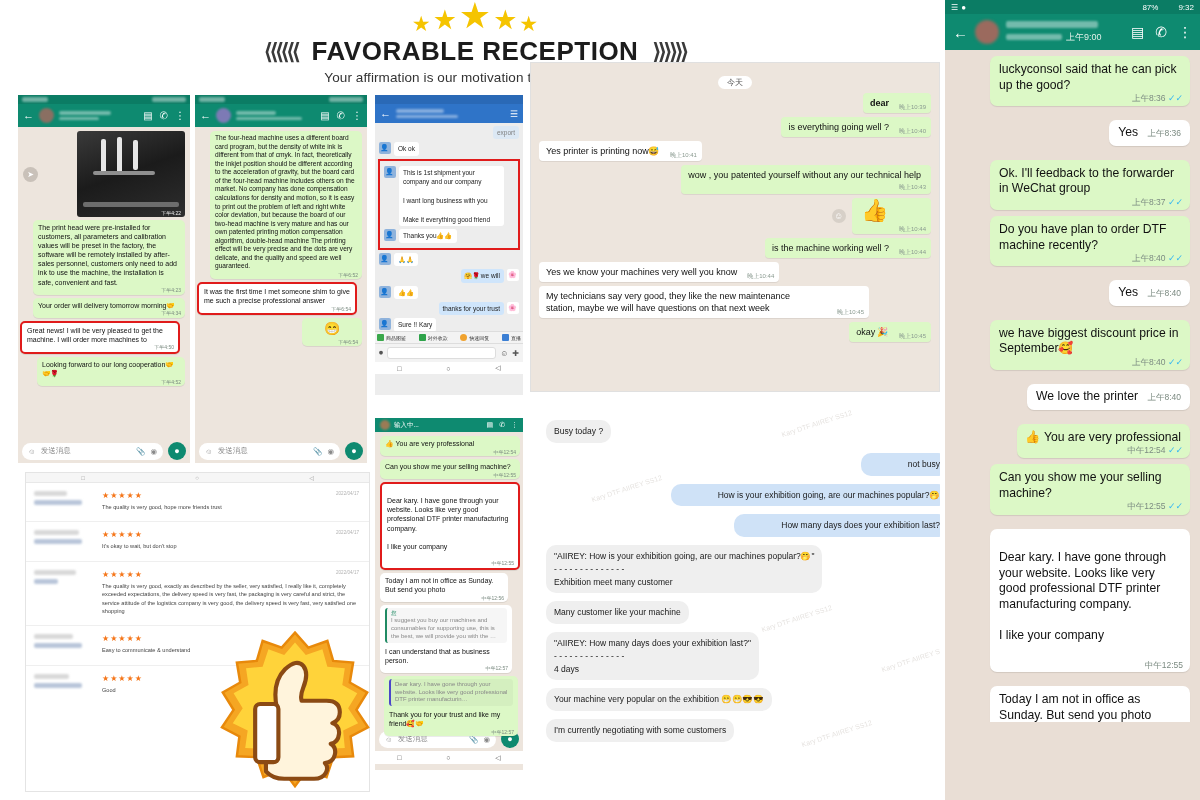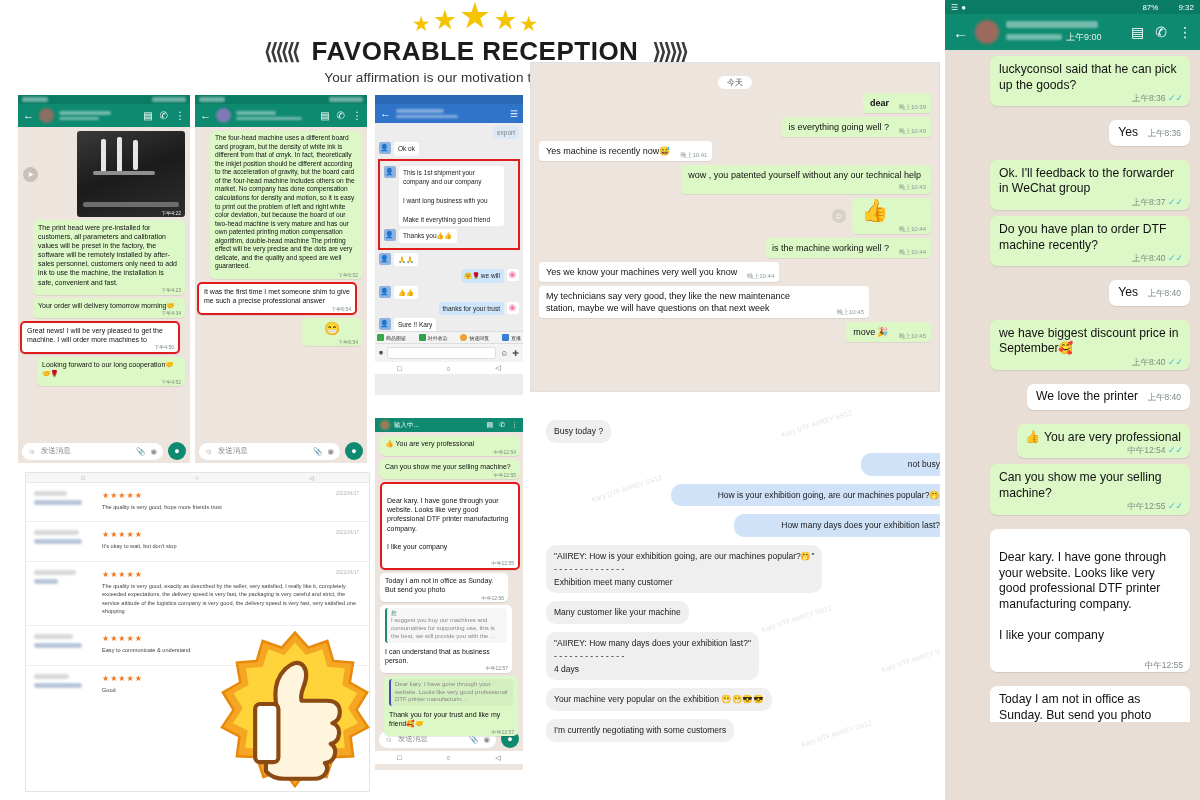--- a/index.html
+++ b/index.html
@@ -504,21 +504,21 @@
       </div>
     </div>
     <div class="rowR">
       <div class="c-bub c-out">
         <span>is everything going well ?</span>
         <span class="c-ts">晚上10:40</span>
       </div>
     </div>
     <div class="rowL">
       <div class="c-bub c-in">
-        <span>Yes machine is recently now😅</span>
+        <span>Yes printer is printing now😅</span>
         <span class="c-ts">晚上10:41</span>
       </div>
     </div>
     <div class="rowR">
       <div class="c-bub c-out" style="padding-bottom:12px;padding-right:10px">
         <span>wow , you patented yourself without any our technical help</span>
         <span class="c-ts">晚上10:43</span>
       </div>
     </div>
     <div class="rowR" style="align-items:center;gap:6px">
@@ -541,21 +541,21 @@
       </div>
     </div>
     <div class="rowL">
       <div class="c-bub c-in" style="padding-right:50px">
         <span>My technicians say very good, they like the new maintenance station, maybe we will have questions on that next week</span>
         <span class="c-ts">晚上10:45</span>
       </div>
     </div>
     <div class="rowR">
       <div class="c-bub c-out">
-        <span>move 🎉</span>
+        <span>okay 🎉</span>
         <span class="c-ts">晚上10:45</span>
       </div>
     </div>
   </div>
 
   <div id="center2">
     <span class="wm" style="left:250px;top:10px">Kary DTF AIIREY SS12</span>
     <span class="wm" style="left:60px;top:75px">Kary DTF AIIREY SS12</span>
     <span class="wm" style="left:230px;top:205px">Kary DTF AIIREY SS12</span>
     <span class="wm" style="left:350px;top:245px">Kary DTF AIIREY SS12</span>
@@ -618,21 +618,21 @@
       <span class="r-icons">
         <span>▤</span>
         <span>✆</span>
         <span>⋮</span>
       </span>
     </div>
 
     <div style="height:672px;overflow:hidden;position:relative">
       <div class="r-rowR">
         <div class="r-bub r-out">
-          <span>luckyconsol said that he can pick up the goods?</span>
+          <span>luckyconsol said that he can pick up the good?</span>
           <span class="r-ts"><span>上午8:36</span> <span class="tick" style="font-size:9px">✓✓</span></span>
         </div>
       </div>
       <div class="r-rowL">
         <div class="r-bub r-in" style="padding:5px 9px 5px 9px">
           <span>Yes</span>
           <span style="font-size:8.5px;color:#7c8b82;margin-left:6px">上午8:36</span>
         </div>
       </div>
       <div class="r-rowR">

